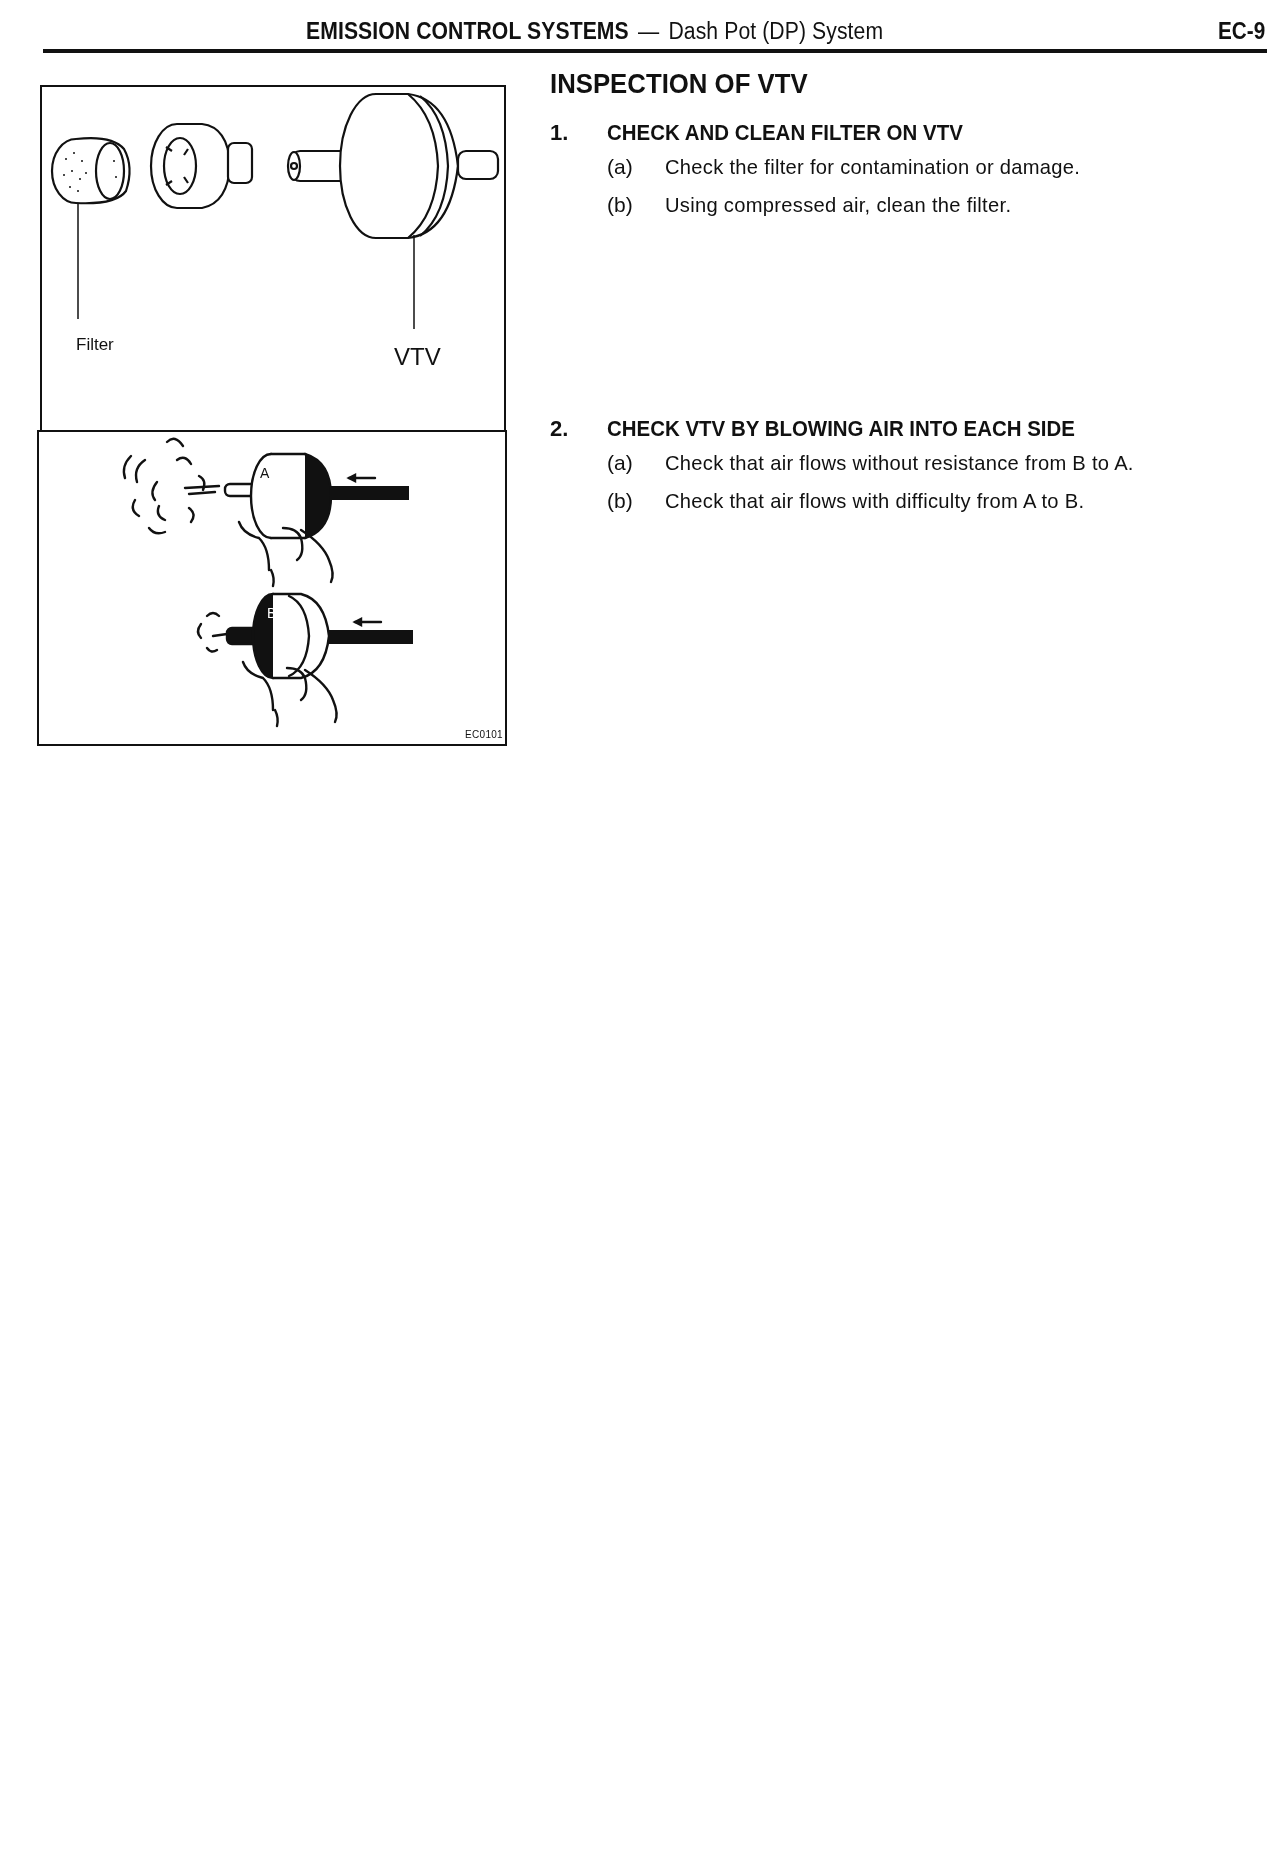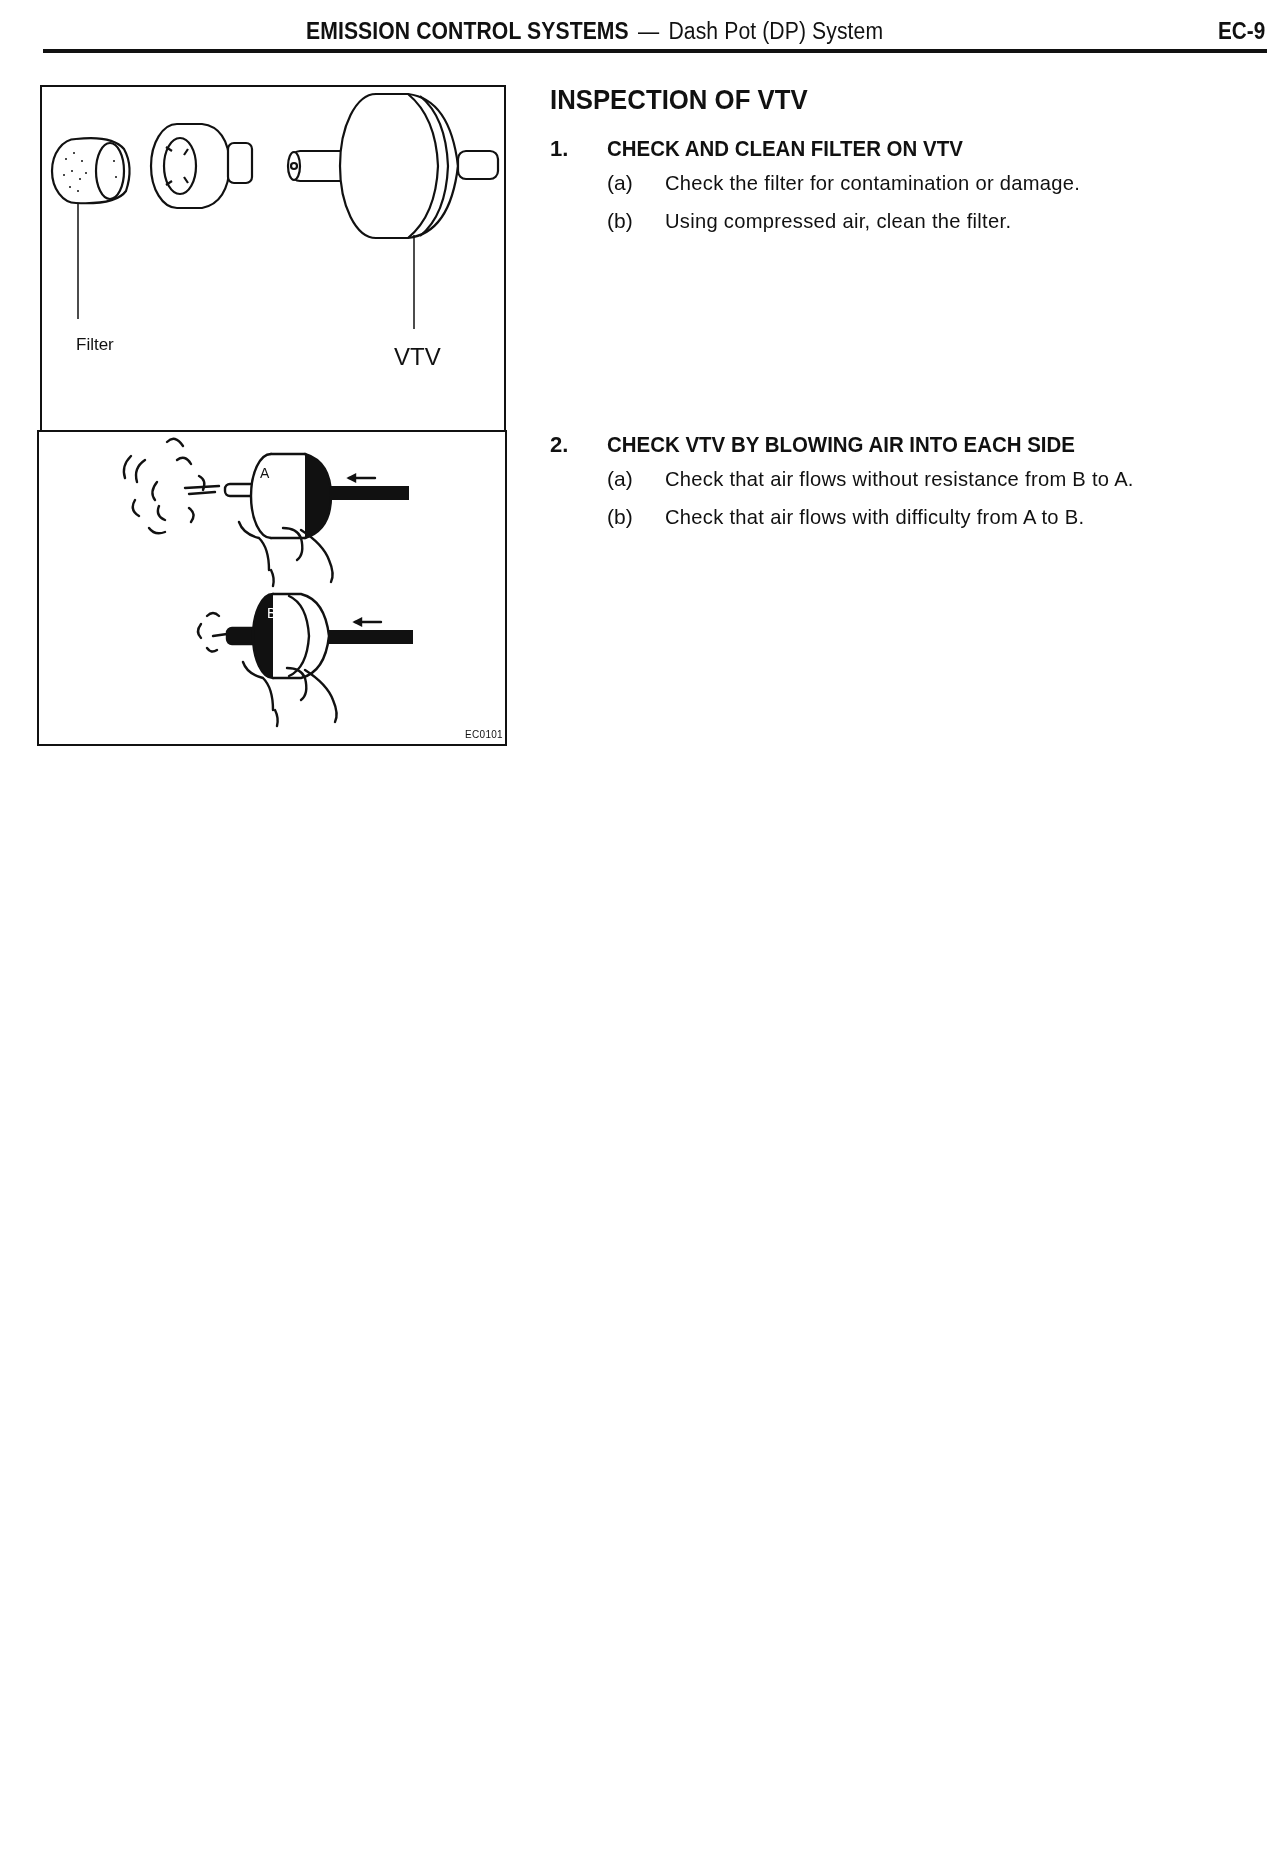--- a/index.html
+++ b/index.html
@@ -66,21 +66,21 @@
       font-size: 10px;
       letter-spacing: 0.3px;
     }
     .fig-label {
       position: absolute;
       font-size: 17px;
     }
     .content {
       position: absolute;
       left: 550px;
-      top: 84px;
+      top: 68px;
       width: 720px;
     }
     .section-title {
       font-size: 28px;
       font-weight: bold;
       margin: 0;
       transform: scaleX(0.92);
       transform-origin: left center;
       white-space: nowrap;
     }

